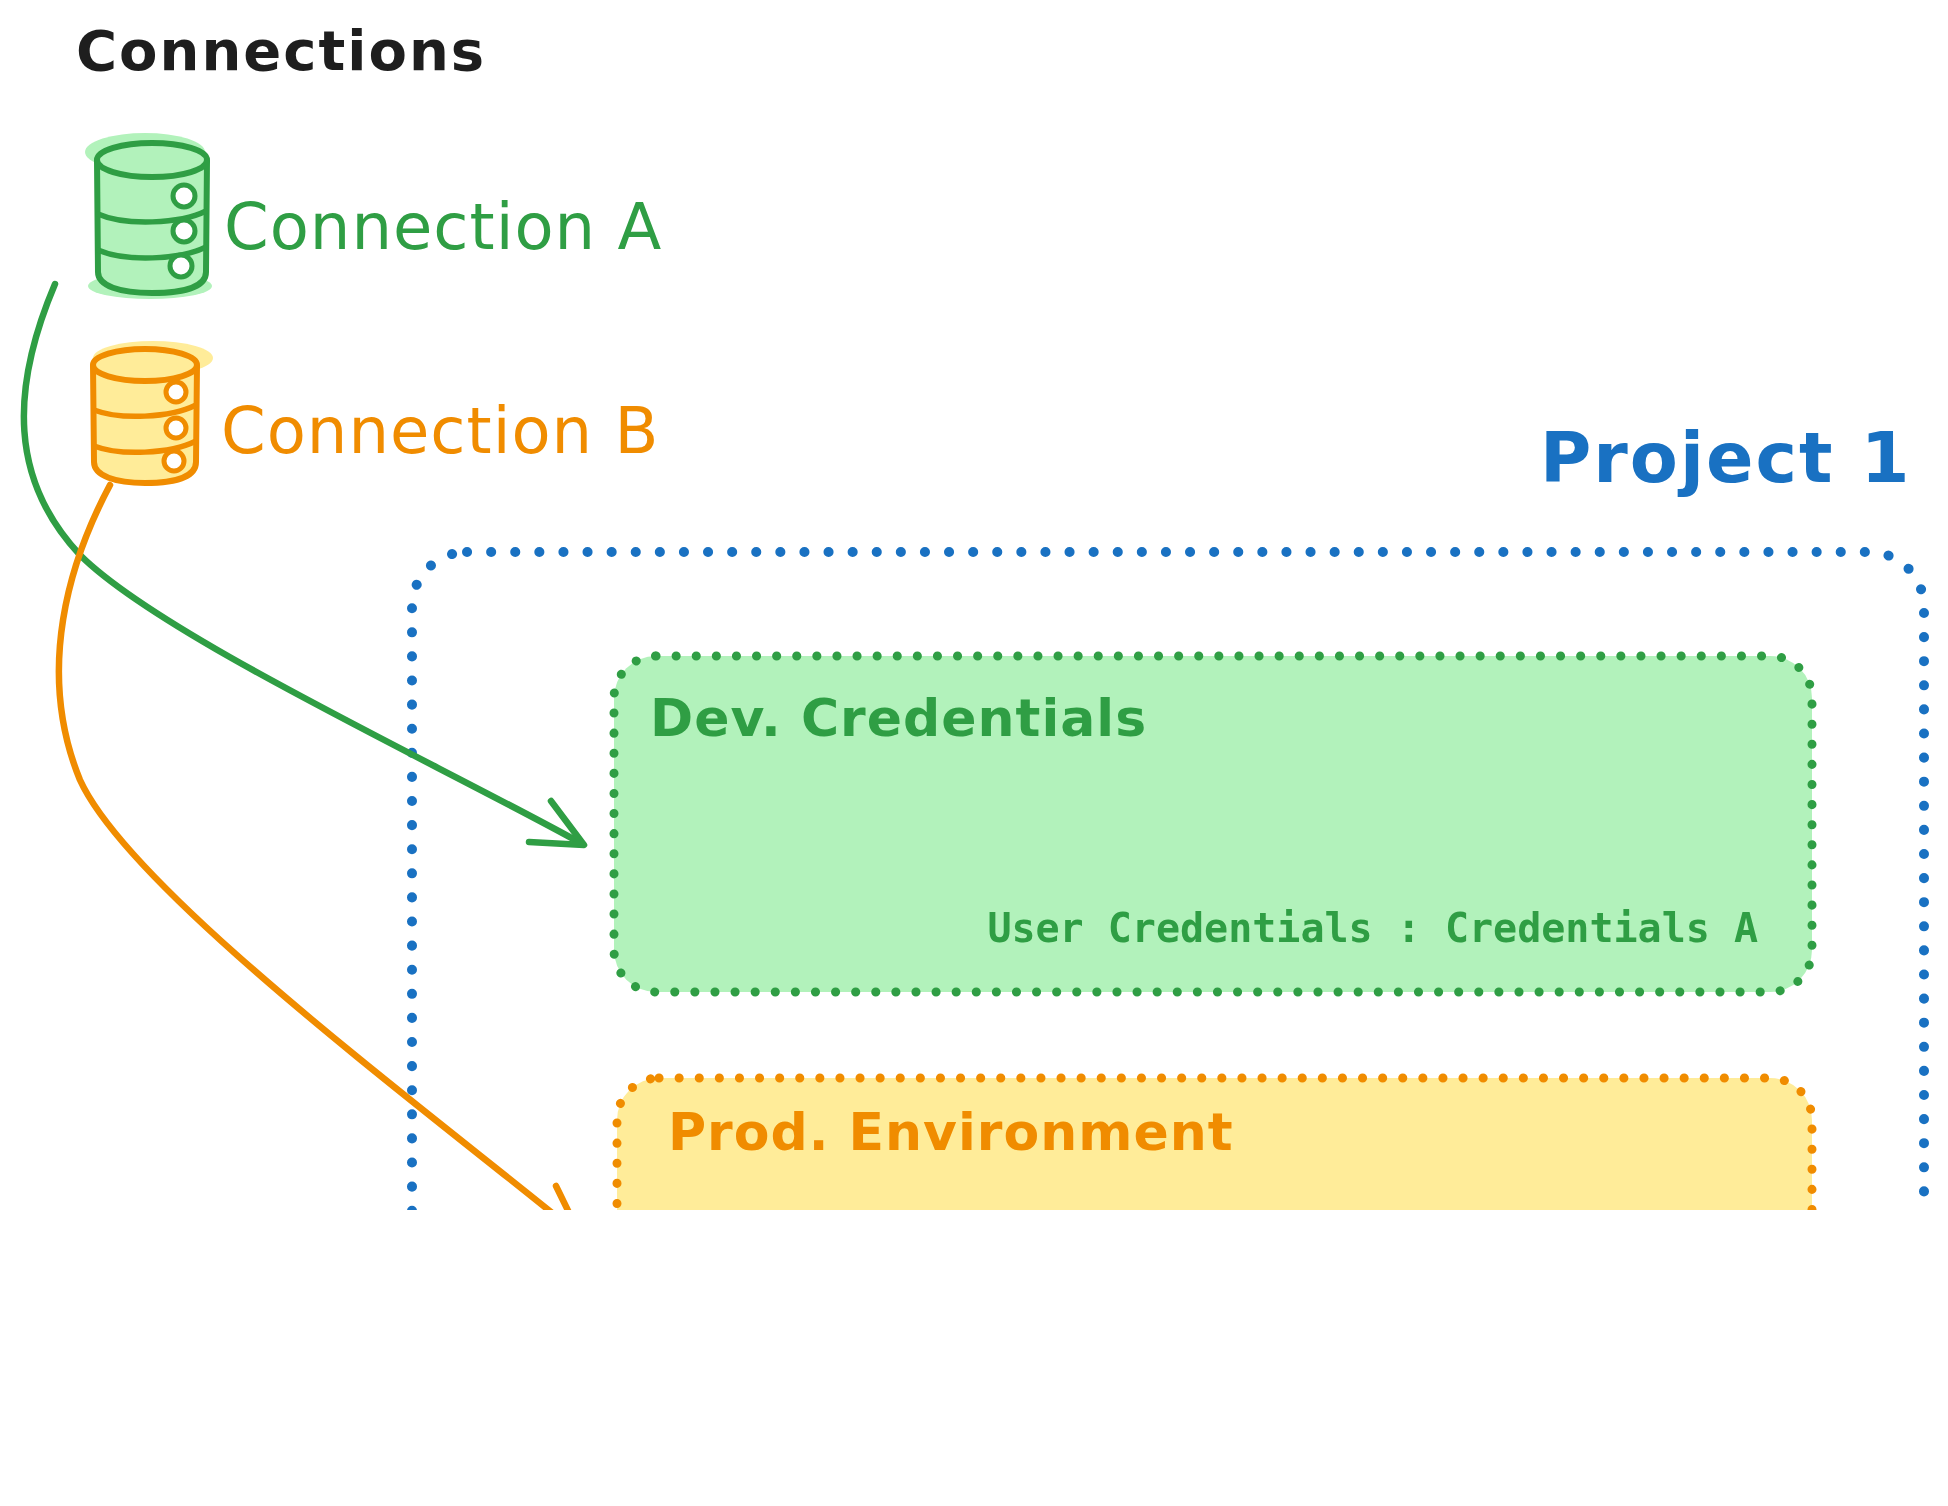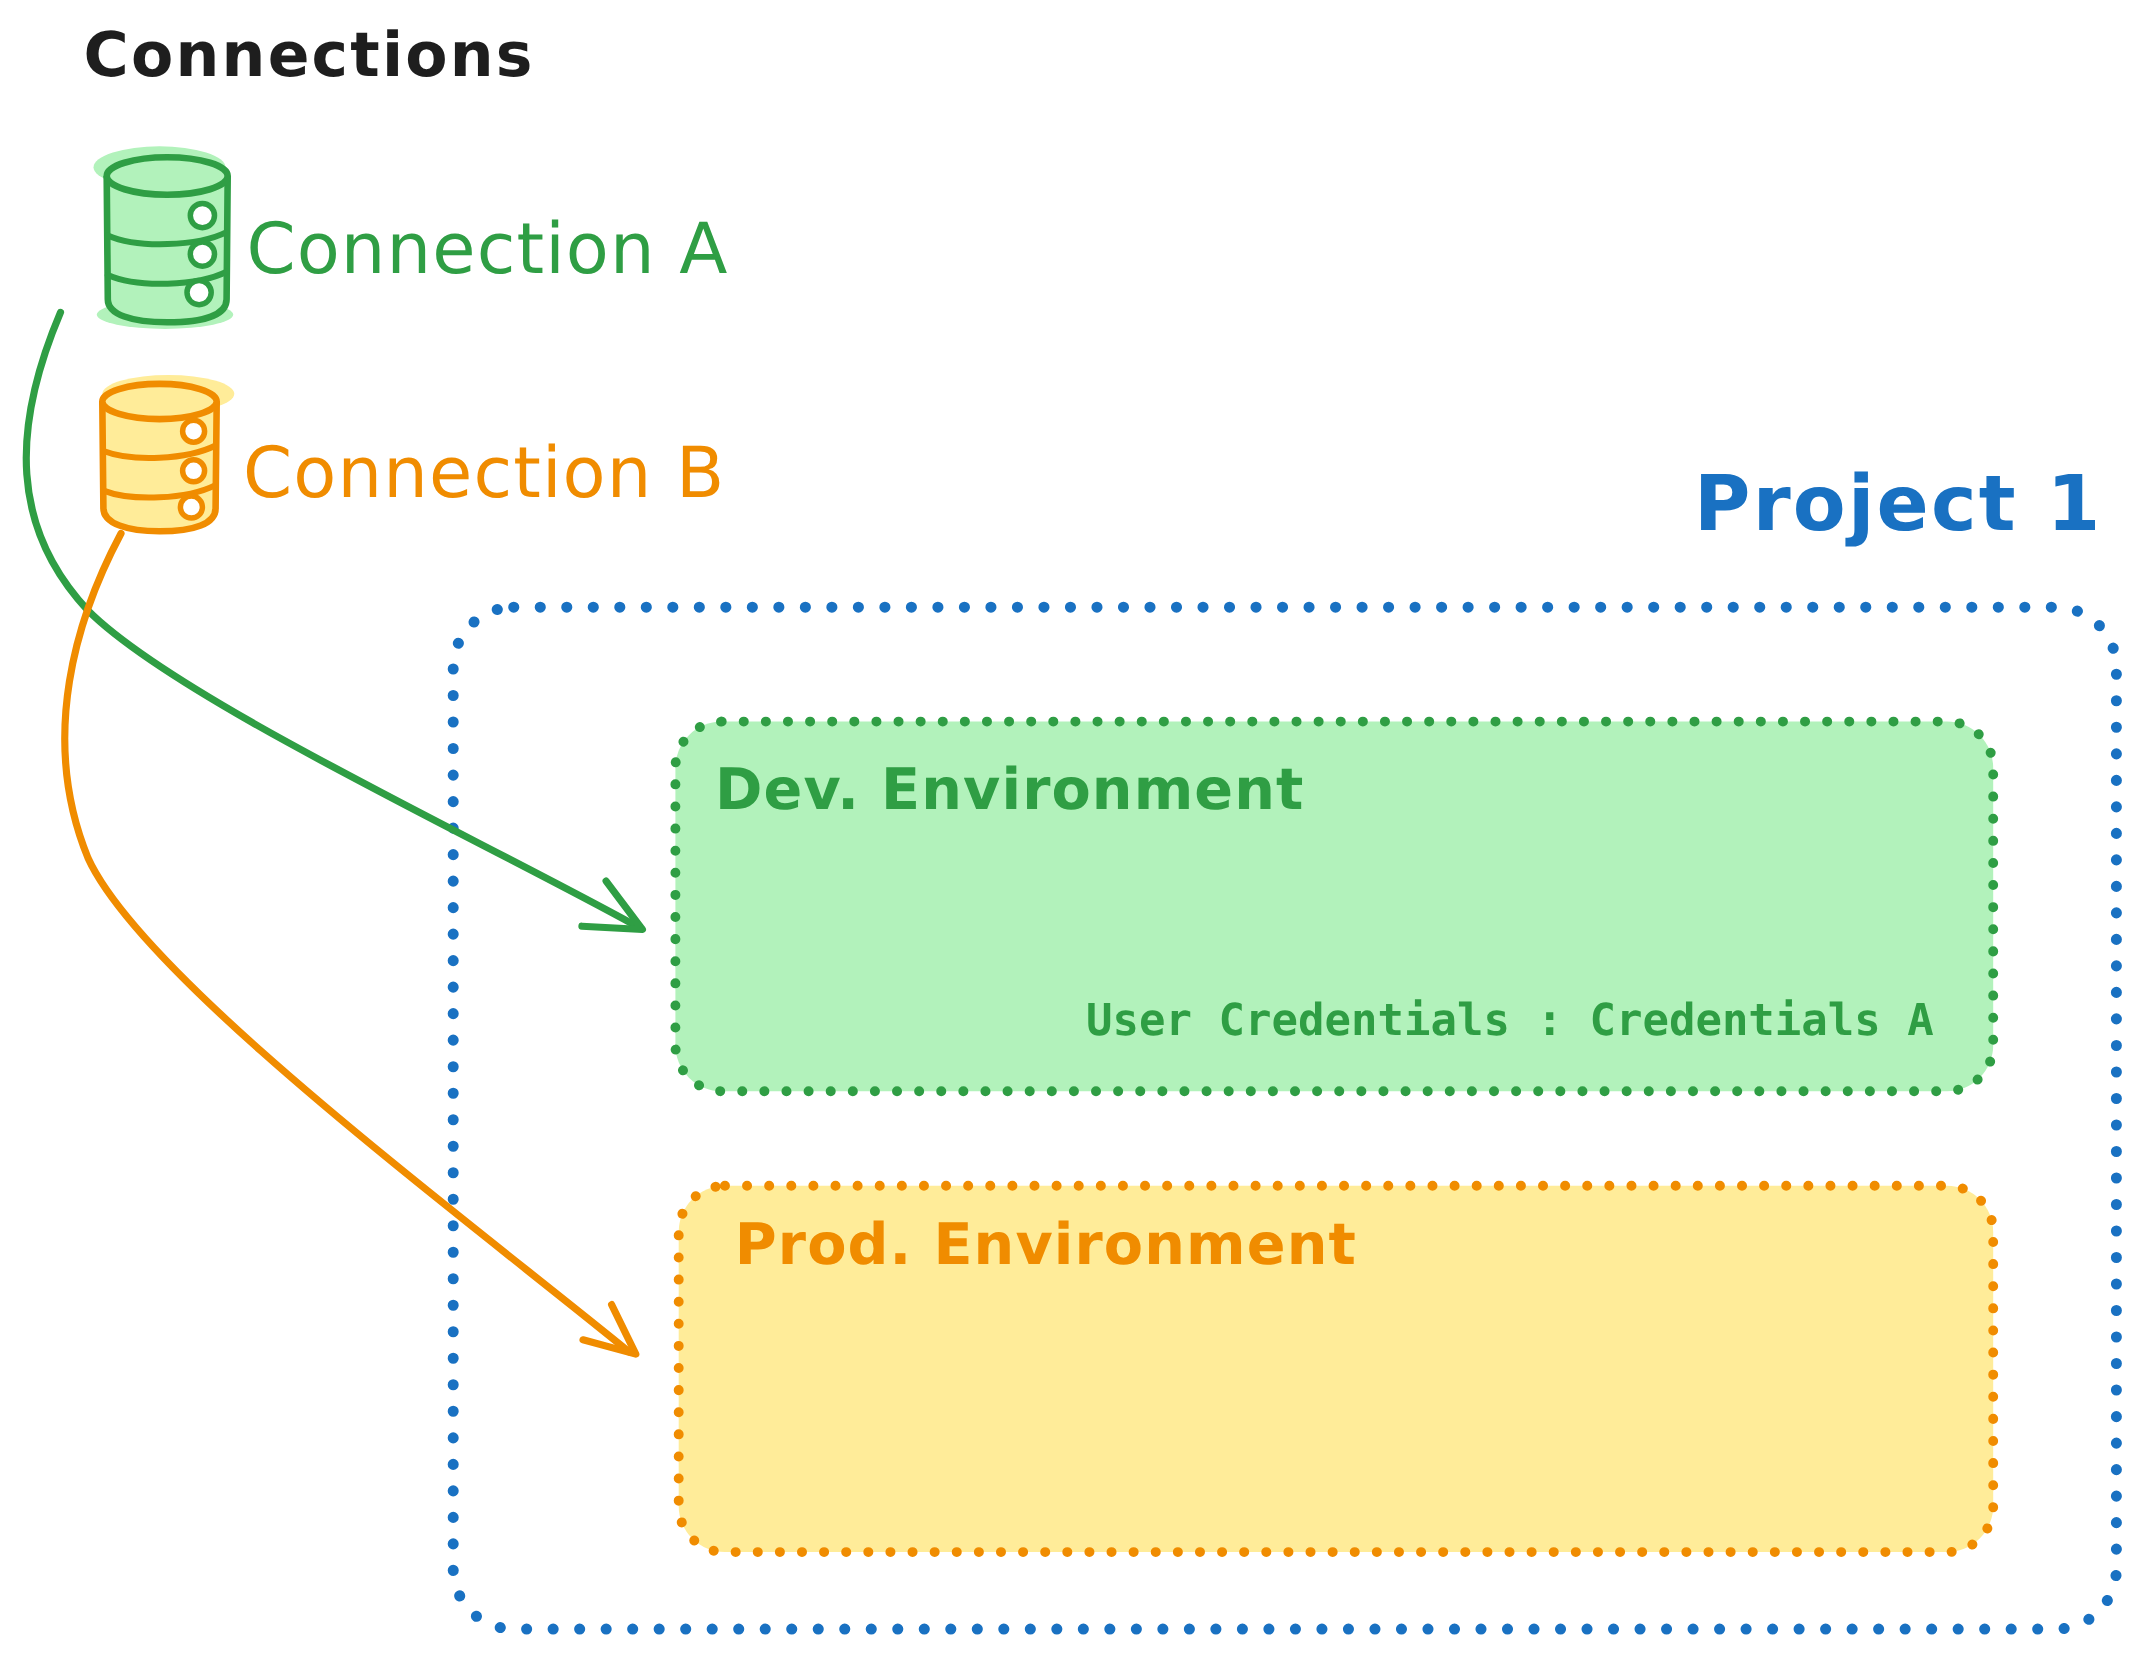--- a/index.html
+++ b/index.html
@@ -1,19 +1,19 @@
 <!DOCTYPE html>
 <html><head>
 <meta charset="utf-8">
 <style>
   html, body { margin: 0; padding: 0; background: #ffffff; }
   .stage {
     position: relative;
     width: 1948px;
-    height: 1506px;
+    height: 1210px;
     background: #ffffff;
     overflow: hidden;
     font-family: "DejaVu Sans", "Liberation Sans", sans-serif;
   }
   .stage svg.layer {
     position: absolute;
     left: 0; top: 0;
     width: 1948px; height: 1506px;
   }
   .t {
@@ -96,20 +96,20 @@
   </svg>
 
   <div class="t main-title">Connections</div>
 
   <div class="t conn-label conn-a-label">Connection A</div>
 
   <div class="t conn-label conn-b-label">Connection B</div>
 
   <div class="t project-title">Project 1</div>
 
-  <div class="t env-title dev-title">Dev. Environment</div>
+  <div class="t env-title dev-title">Dev. Credentials</div>
 
   <div class="t cred-line dev-cred">User Credentials : Credentials A</div>
 
   <div class="t env-title prod-title">Prod. Environment</div>
 
 
 </div>
 
 </body></html>

